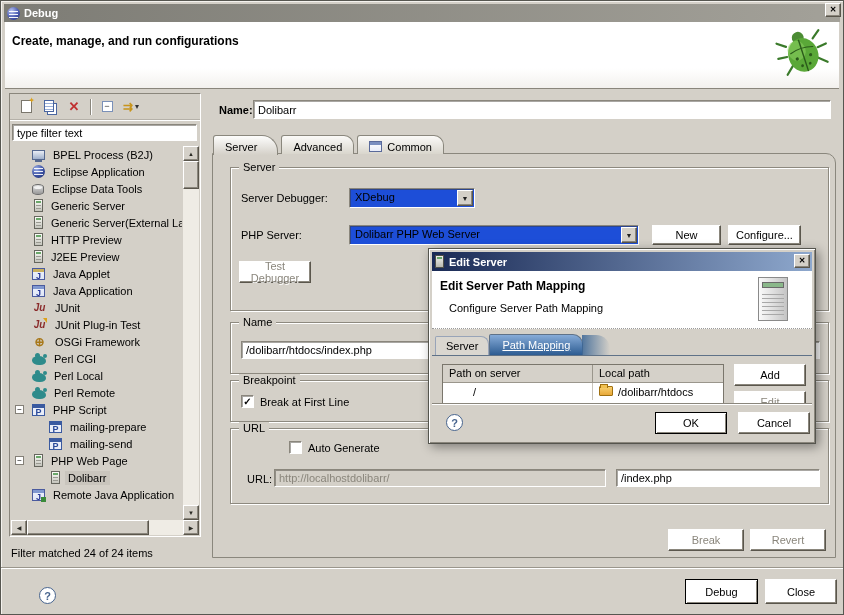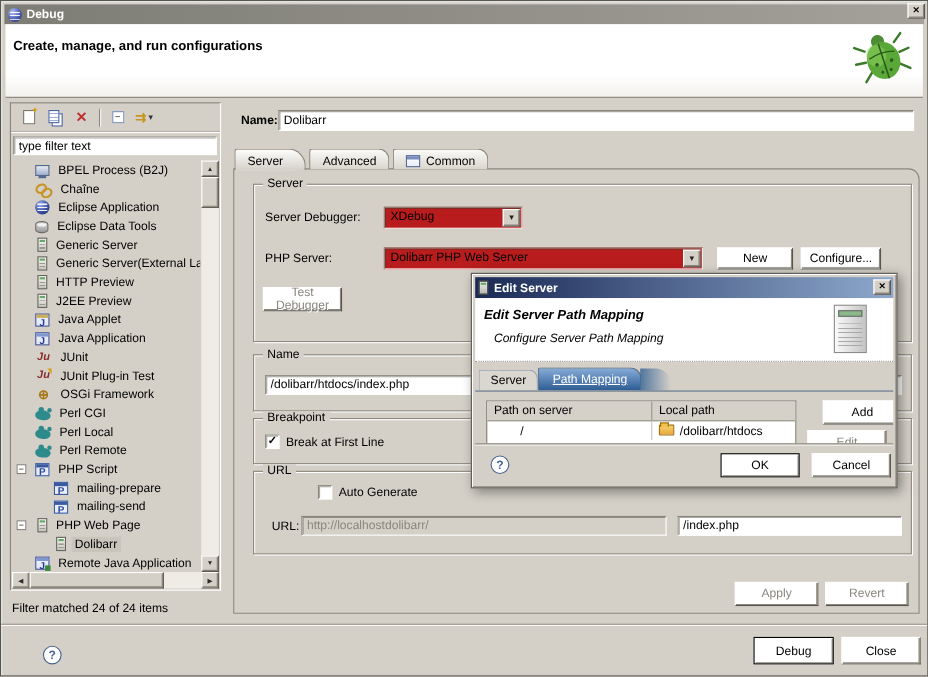--- a/index.html
+++ b/index.html
@@ -30,21 +30,21 @@
          display:flex; align-items:center; justify-content:center; }
   .btn.default { border:1px solid #000; box-shadow:inset 1px 1px 0 #fff, inset -1px -1px 0 #8a867c; }
   .btn.disabled { color:#8a867c; text-shadow:1px 1px 0 #fff; }
   .field { background:#fff; border:1px solid; border-color:#8a867c #fff #fff #8a867c;
            box-shadow:inset 1px 1px 0 rgba(64,60,52,.45); font-size:11px; padding:1px 4px; outline:none; }
   .field:disabled, .field.disabled { background:#d4d0c8; color:#8a867c; }
   .cb { width:13px; height:13px; background:#fff; border:1px solid; border-color:#8a867c #fff #fff #8a867c;
         box-shadow:inset 1px 1px 0 rgba(64,60,52,.45); display:inline-block; text-align:center;
         font-size:10px; font-weight:bold; line-height:12px; flex:none; }
   .combo { position:relative; }
-  .combo .cfield { position:absolute; inset:0; background:#b91c1c; border:1px solid; border-color:#8a867c #fff #fff #8a867c;
+  .combo .cfield { position:absolute; inset:0; background:#1d4ed8; border:1px solid; border-color:#8a867c #fff #fff #8a867c;
                    box-shadow:inset 1px 1px 0 rgba(64,60,52,.45); padding:2px 20px 0 5px; white-space:nowrap; overflow:hidden; }
   .combo .cbtn { position:absolute; right:2px; top:2px; bottom:2px; width:16px; background:#d4d0c8;
                  border:1px solid; border-color:#fff #5a564c #5a564c #fff; box-shadow:inset -1px -1px 0 #8a867c;
                  font-size:7px; display:flex; align-items:center; justify-content:center; color:#222; }
   .grp { position:absolute; border:1px solid #8d897f; box-shadow:1px 1px 0 #fff, inset 1px 1px 0 #fff; }
   .grp > .gtitle { position:absolute; top:-7px; left:8px; background:#d4d0c8; padding:0 4px; }
   .helpc { width:17px; height:17px; border-radius:50%; border:1px solid #47648e; color:#47648e;
            font-weight:bold; font-size:11px; display:flex; align-items:center; justify-content:center; background:#fff; }
 
   
@@ -138,21 +138,21 @@
   .sepline { position:absolute; left:0; right:0; top:566px; border-top:1px solid #9a968c; box-shadow:0 1px 0 #fff; }
 
   
   .dialog { position:absolute; left:427px; top:247px; width:388px; height:196px; background:#d4d0c8;
             border:1px solid #55555;  border:1px solid #55554e; box-shadow:inset 1px 1px 0 #fff, inset -1px -1px 0 #8a867c, 3px 3px 10px rgba(0,0,0,.4); z-index:10; }
   .dtitle { position:absolute; left:3px; top:3px; right:3px; height:19px;
             background:linear-gradient(90deg,#1a2a55,#8ea8cd); display:flex; align-items:center; padding:0 3px; }
   .dtitle .ttext { color:#fff; font-weight:bold; margin-left:5px; }
   .dsrv { width:9px; height:13px; background:linear-gradient(#f0f0ec,#b8b8b0); border:1px solid #50504a; position:relative; }
   .dsrv::before { content:""; position:absolute; top:1px; left:1px; right:1px; height:2px; background:#6aa86a; }
-  .dheader { position:absolute; left:3px; top:22px; right:3px; height:58px; background:#fff; border-bottom:1px dotted #9a9a9a;font-style:italic; }
+  .dheader { position:absolute; left:3px; top:22px; right:3px; height:58px; background:#fff; border-bottom:1px dotted #9a9a9a; }
   .dheading { position:absolute; left:8px; top:8px; font-size:12px; font-weight:bold; }
   .dsub { position:absolute; left:17px; top:31px; }
   .tower { position:absolute; right:24px; top:6px; width:30px; height:44px;
            background:linear-gradient(90deg,#fafafa,#c4c4c4); border:1px solid #8a8a8a; }
   .tower::before { content:""; position:absolute; top:4px; left:3px; right:3px; height:4px; background:#8ab88a; border:1px solid #6a6a6a; }
   .tower::after { content:""; position:absolute; left:3px; right:3px; top:16px; bottom:3px;
            background:repeating-linear-gradient(180deg,#a8a8a8 0 1px,transparent 1px 4px); }
   .dtabs { position:absolute; left:0; right:3px; top:80px; height:26px; padding-left:6px; display:flex; align-items:flex-end; }
   .dtab { padding:3px 10px; border:1px solid #98a4b8; border-bottom:none; border-radius:2px 8px 0 0; background:#dad7d0; }
   .dtab.active { position:relative; color:#fff; text-decoration:underline; padding:4px 12px;
@@ -233,24 +233,20 @@
       </span>
     </div>
     <input class="field lfilter" value="type filter text" style="">
 
     <div class="tree">
       <div class="trow">
           <span class="ti ti-bpel"></span>
           <span class="tlabel">BPEL Process (B2J)</span>
         </div>
       <div class="trow">
-          <span class="ti ti-chain"></span>
-          <span class="tlabel">Chaîne</span>
-        </div>
-      <div class="trow">
           <span class="ti ti-sphere"></span>
           <span class="tlabel">Eclipse Application</span>
         </div>
       <div class="trow">
           <span class="ti ti-db"></span>
           <span class="tlabel">Eclipse Data Tools</span>
         </div>
       <div class="trow">
           <span class="ti ti-server"></span>
           <span class="tlabel">Generic Server</span>
@@ -392,21 +388,21 @@
       <span class="gtitle">URL</span>
       <div class="cbrow" style="left:10px;top:12px;padding-left:48px;">
         <span class="cb"></span>
         <span>Auto Generate</span>
       </div>
       <span class="lbl" style="left:16px;top:44px;">URL:</span>
       <input class="field disabled" disabled="" style="position: absolute; left: 43px; top: 40px; width: 332px; height: 18px;" value="http://localhostdolibarr/">
       <input class="field" style="position: absolute; left: 385px; top: 40px; width: 204px; height: 18px;" value="/index.php">
     </div>
 
-    <div class="btn disabled" style="position:absolute;left:455px;top:375px;width:76px;height:22px;">Apply</div>
+    <div class="btn disabled" style="position:absolute;left:455px;top:375px;width:76px;height:22px;">Break</div>
     <div class="btn disabled" style="position:absolute;left:537px;top:375px;width:76px;height:22px;">Revert</div>
   </div>
 
   <div class="dialog">
     <div class="dtitle">
       <span class="dsrv"></span>
       <span class="ttext">Edit Server</span>
     </div>
     <div class="win-x" style="top:5px;right:5px;">✕</div>
 
@@ -430,21 +426,21 @@
         <div class="ptrow">
           <span class="c1">
               <span>/</span>
             </span>
           <span class="c2">
               <span class="folder"></span>
               <span>/dolibarr/htdocs</span>
             </span>
         </div>
       </div>
-      <div class="btn" style="position:absolute;left:302px;top:8px;width:72px;height:22px;margin-left:14px;">Add</div>
+      <div class="btn" style="position:absolute;left:302px;top:8px;width:72px;height:22px;">Add</div>
       <div class="btn disabled" style="position:absolute;left:302px;top:35px;width:72px;height:22px;">Edit</div>
     </div>
 
     <div class="dbottom">
       <div class="helpc" style="position:absolute;left:14px;top:10px;">?</div>
       <div class="btn default" style="position:absolute;left:223px;top:8px;width:72px;height:22px;">OK</div>
       <div class="btn" style="position:absolute;left:306px;top:8px;width:72px;height:22px;">Cancel</div>
     </div>
   </div>
 

